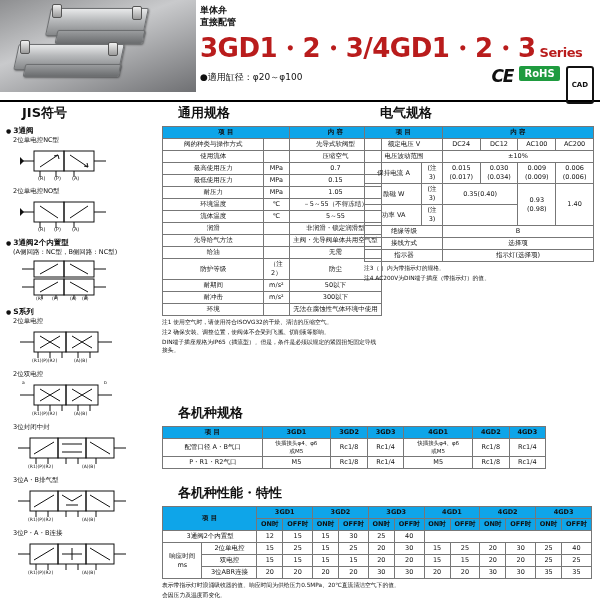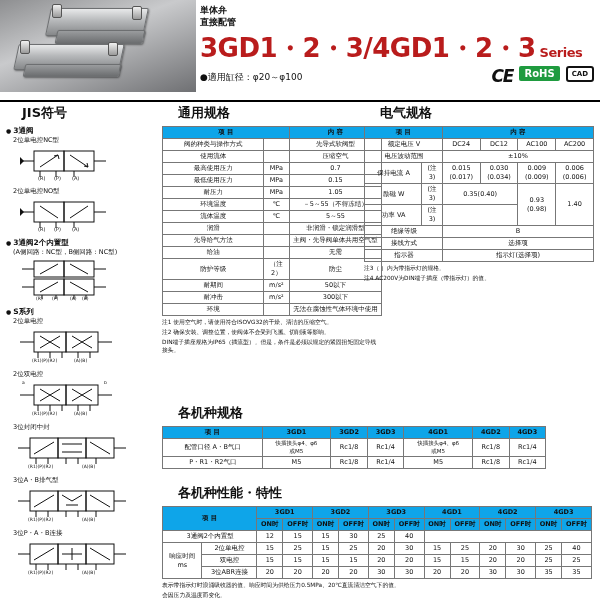--- a/index.html
+++ b/index.html
@@ -17,21 +17,21 @@
   .knob{position:absolute;width:8px;height:12px;background:linear-gradient(180deg,#f1f1f1,#9a9a9a);border:1px solid #555;border-radius:2px;}
   .hdr-txt{position:absolute;left:200px;top:4px;right:4px;}
   .ht-sub{font-size:9px;line-height:12px;font-weight:bold;color:#111;}
   .ht-main{font-size:26px;font-weight:bold;letter-spacing:-0.5px;margin-top:3px;color:#b91c1c;}
   .ht-main .ser{font-size:13px;font-weight:bold;margin-left:4px;}
   .ht-bore{font-size:9px;margin-top:5px;}
   .ht-bore .dot{color:#111;}
   .marks{position:absolute;right:6px;top:66px;display:flex;align-items:flex-start;gap:6px;}
   .ce{font-size:17px;font-weight:bold;font-style:italic;letter-spacing:-1px;}
   .rohs{background:#1f9b3f;color:#fff;font-size:10px;font-weight:bold;padding:2px 5px;border-radius:2px;}
-  .cad{border:2px solid #111;border-radius:3px;font-size:7px;font-weight:bold;padding:2px 4px;line-height:8px;text-align:center;}
+  .cad{border:2px solid #111;border-radius:3px;font-size:7px;font-weight:bold;padding:13px 4px;line-height:8px;text-align:center;}
 
   
   .cols{position:absolute;top:104px;left:0;width:600px;}
   .c1{position:absolute;left:6px;top:0;width:150px;}
   .c2{position:absolute;left:162px;top:0;width:220px;}
   .c3{position:absolute;left:364px;top:0;width:230px;}
 
   .sec-title{font-size:13px;font-weight:bold;margin:0 0 4px 16px;}
 
   

